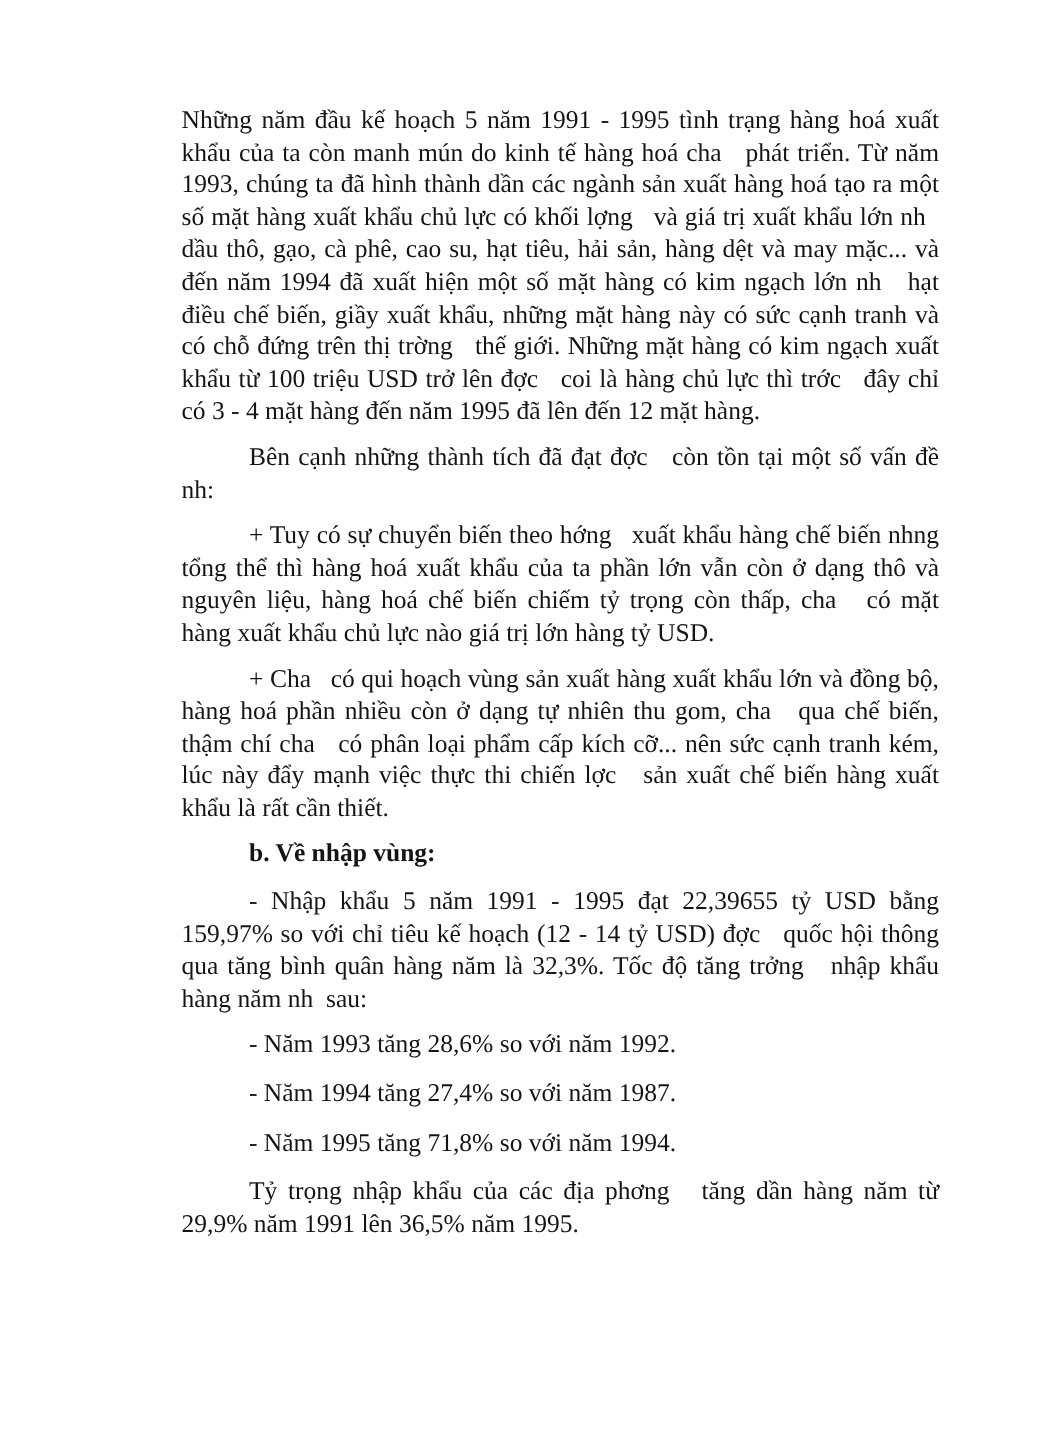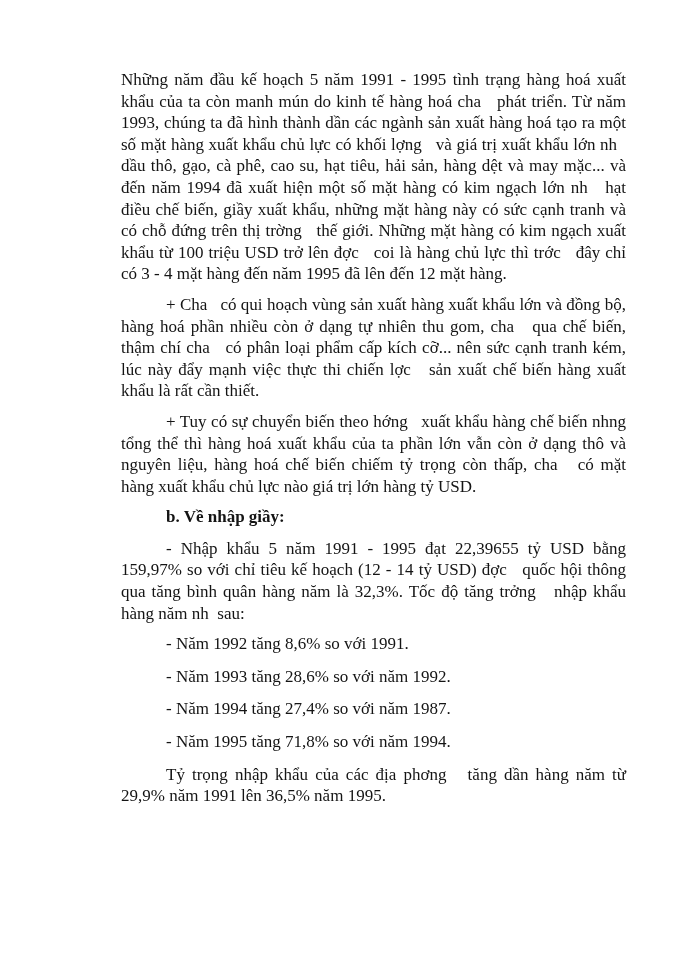--- a/index.html
+++ b/index.html
@@ -53,23 +53,23 @@
       font-size: 17px;
       line-height: 21.6px;
     }
   </style>
 </head>
 <body>
 
 <div class="page">
   <div class="content">
     <p class="para">Những năm đầu kế hoạch 5 năm 1991 - 1995 tình trạng hàng hoá xuất khẩu của ta còn manh mún do kinh tế hàng hoá cha&nbsp;&nbsp; phát triển. Từ năm 1993, chúng ta đã hình thành dần các ngành sản xuất hàng hoá tạo ra một số mặt hàng xuất khẩu chủ lực có khối lợng&nbsp;&nbsp; và giá trị xuất khẩu lớn nh&nbsp;&nbsp; dầu thô, gạo, cà phê, cao su, hạt tiêu, hải sản, hàng dệt và may mặc... và đến năm 1994 đã xuất hiện một số mặt hàng có kim ngạch lớn nh&nbsp;&nbsp; hạt điều chế biến, giầy xuất khẩu, những mặt hàng này có sức cạnh tranh và có chỗ đứng trên thị trờng&nbsp;&nbsp; thế giới. Những mặt hàng có kim ngạch xuất khẩu từ 100 triệu USD trở lên đợc&nbsp;&nbsp; coi là hàng chủ lực thì trớc&nbsp;&nbsp; đây chỉ có 3 - 4 mặt hàng đến năm 1995 đã lên đến 12 mặt hàng.</p>
+    <p class="para indent">Bên cạnh những thành tích đã đạt đợc&nbsp;&nbsp; còn tồn tại một số vấn đề nh:</p>
+    <p class="para indent">+ Tuy có sự chuyển biến theo hớng&nbsp;&nbsp; xuất khẩu hàng chế biến nhng tổng thể thì hàng hoá xuất khẩu của ta phần lớn vẫn còn ở dạng thô và nguyên liệu, hàng hoá chế biến chiếm tỷ trọng còn thấp, cha&nbsp;&nbsp; có mặt hàng xuất khẩu chủ lực nào giá trị lớn hàng tỷ USD.</p>
     <p class="para indent">+ Cha&nbsp;&nbsp; có qui hoạch vùng sản xuất hàng xuất khẩu lớn và đồng bộ, hàng hoá phần nhiều còn ở dạng tự nhiên thu gom, cha&nbsp;&nbsp; qua chế biến, thậm chí cha&nbsp;&nbsp; có phân loại phẩm cấp kích cỡ... nên sức cạnh tranh kém, lúc này đẩy mạnh việc thực thi chiến lợc&nbsp;&nbsp; sản xuất chế biến hàng xuất khẩu là rất cần thiết.</p>
-    <p class="para indent">+ Tuy có sự chuyển biến theo hớng&nbsp;&nbsp; xuất khẩu hàng chế biến nhng tổng thể thì hàng hoá xuất khẩu của ta phần lớn vẫn còn ở dạng thô và nguyên liệu, hàng hoá chế biến chiếm tỷ trọng còn thấp, cha&nbsp;&nbsp; có mặt hàng xuất khẩu chủ lực nào giá trị lớn hàng tỷ USD.</p>
-    <p class="heading">b. Về nhập giầy:</p>
+    <p class="heading">b. Về nhập vùng:</p>
     <p class="para indent">- Nhập khẩu 5 năm 1991 - 1995 đạt 22,39655 tỷ USD bằng 159,97% so với chỉ tiêu kế hoạch (12 - 14 tỷ USD) đợc&nbsp;&nbsp; quốc hội thông qua tăng bình quân hàng năm là 32,3%. Tốc độ tăng trởng&nbsp;&nbsp; nhập khẩu hàng năm nh&nbsp; sau:</p>
-    <p class="list-item">- Năm 1992 tăng 8,6% so với 1991.</p>
     <p class="list-item">- Năm 1993 tăng 28,6% so với năm 1992.</p>
     <p class="list-item">- Năm 1994 tăng 27,4% so với năm 1987.</p>
     <p class="list-item">- Năm 1995 tăng 71,8% so với năm 1994.</p>
     <p class="para indent">Tỷ trọng nhập khẩu của các địa phơng&nbsp;&nbsp; tăng dần hàng năm từ 29,9% năm 1991 lên 36,5% năm 1995.</p>
   </div>
 </div>
 
 </body></html>

